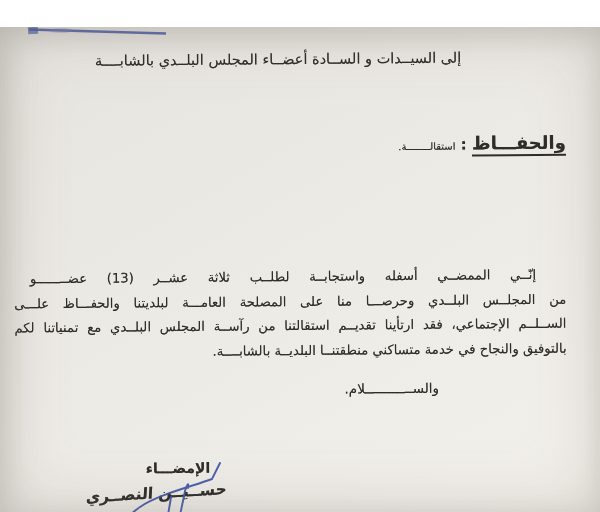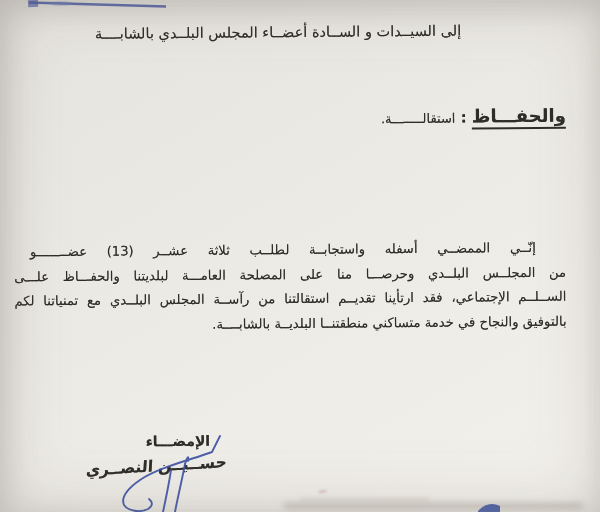--- a/index.html
+++ b/index.html
@@ -1,29 +1,29 @@
 <!DOCTYPE html>
 <html lang="ar"><head>
 <meta charset="utf-8">
 <style>
   html,body{margin:0;padding:0;width:600px;height:512px;overflow:hidden;}
   body{font-family:"DejaVu Sans",sans-serif;position:relative;}
   .page{position:absolute;inset:0;
-    background:linear-gradient(150deg,#e6e4df 0%,#ebe9e4 38%,#f3f1ec 100%);}
+    background:linear-gradient(150deg,#e6e4df 0%,#ebe9e4 38%,#f3f1ec 100%);margin-top:27px;}
   .vignette{position:absolute;inset:0;pointer-events:none;
     box-shadow:inset 0 0 70px rgba(112,106,96,.22), inset 0 10px 26px rgba(112,106,96,.14),
                inset 12px 0 30px rgba(112,106,96,.10);}
   .text-layer{position:absolute;inset:0;transform:rotate(-0.5deg);
     color:#2f2d29;text-shadow:0 0 .5px rgba(47,45,41,.55);}
   .abs{position:absolute;direction:rtl;white-space:nowrap;}
   .recipient{top:24px;left:0;width:560px;text-align:center;font-size:14.5px;letter-spacing:.2px;}
   .subject-row{top:107px;right:33px;}
   .subject-label{font-size:18px;font-weight:bold;border-bottom:2px solid #2f2d29;padding-bottom:1px;}
   .subject-sep{font-size:15px;font-weight:bold;}
-  .subject-value{font-size:13px;}
+  .subject-value{font-size:10px;}
   .greeting{top:195px;right:157px;font-size:13px;font-weight:bold;}
   .body-par{position:absolute;top:238px;left:14px;width:552px;direction:rtl;
     font-size:13.2px;line-height:24.6px;}
   .p-line{white-space:nowrap;}
   .p-just{text-align:right;text-align-last:justify;white-space:normal;}
   .p-line-1{padding-right:30px;padding-left:16px;}
   .p-line-4{text-align:right;}
   .closing{top:354px;right:162px;font-size:13.5px;}
   .sig-label{top:432px;left:144px;font-size:14px;font-weight:bold;}
   .sig-name{top:456px;left:84px;font-size:15.5px;font-weight:bold;
@@ -58,20 +58,21 @@
     </div>
 
 
     <div class="body-par">
       <div class="p-line p-just p-line-1">إنّــي الممضــي أسفله واستجابــة لطلــب ثلاثة عشــر (13) عضــــــــو</div>
       <div class="p-line p-just p-line-2">من المجلــس البلــدي وحرصـــا منا على المصلحة العامـــة لبلديتنا والحفـــاظ علـــى</div>
       <div class="p-line p-just p-line-3">الســلــم الإجتماعي، فقد ارتأينا تقديــم استقالتنا من رآســة المجلس البلــدي مع تمنياتنا لكم</div>
       <div class="p-line p-line-4">بالتوفيق والنجاح في خدمة متساكني منطقتنــا البلديــة بالشابــــة.</div>
     </div>
 
+    <div class="abs closing">والســــــــــــلام.</div>
 
     <div class="abs sig-label">الإمضـــاء</div>
 
     <div class="abs sig-name">حســيــن النصــري</div>
   </div>
 
   <svg class="signature-svg" width="140" height="82" viewBox="0 0 140 82">
     <g stroke="#3f53a6" stroke-width="1.9" fill="none" stroke-linecap="round" opacity="0.92">
       <path d="M125 6 C 122 12, 119 18, 117 22 C 95 30, 62 38, 45 50 C 32 59, 26 68, 29 75 C 33 81, 45 83, 53 79 C 58 76, 58 72, 54 69"></path>
       <path d="M76 40 C 74 54, 71 68, 68 82"></path>

